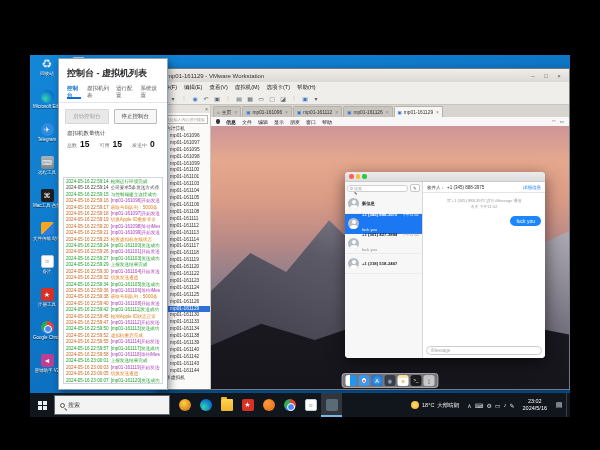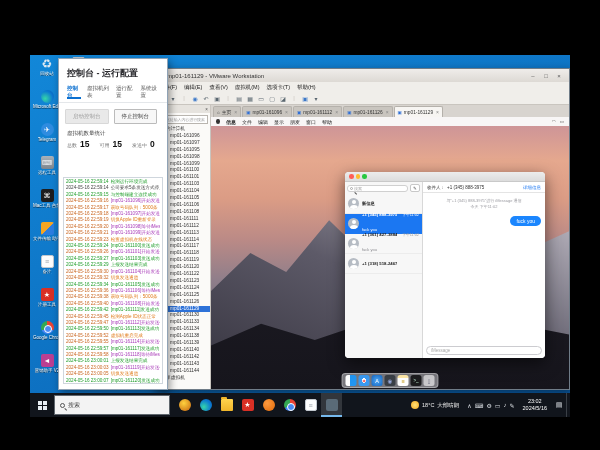--- a/index.html
+++ b/index.html
@@ -746,21 +746,21 @@
                 <span class="dock-ic d-notes">≡</span>
                 <span class="dock-ic d-term">&gt;_</span>
                 <span class="dock-ic d-trash">▯</span>
               </div>
           </div>
         </div>
       </div>
     </div>
 
     <div class="cwin">
-      <div class="cw-head">控制台 - 运行配置</div>
+      <div class="cw-head">控制台 - 虚拟机列表</div>
       <div class="cw-tabs">
 
       <span class="cw-tab active">控制台</span>
           <span class="cw-tab">虚拟机列表</span>
           <span class="cw-tab">运行配置</span>
           <span class="cw-tab">系统设置</span>
         </div>
       <div class="cw-btns">
         <span class="cw-btn disabled">启动控制台</span>
         <span class="cw-btn">停止控制台</span>

